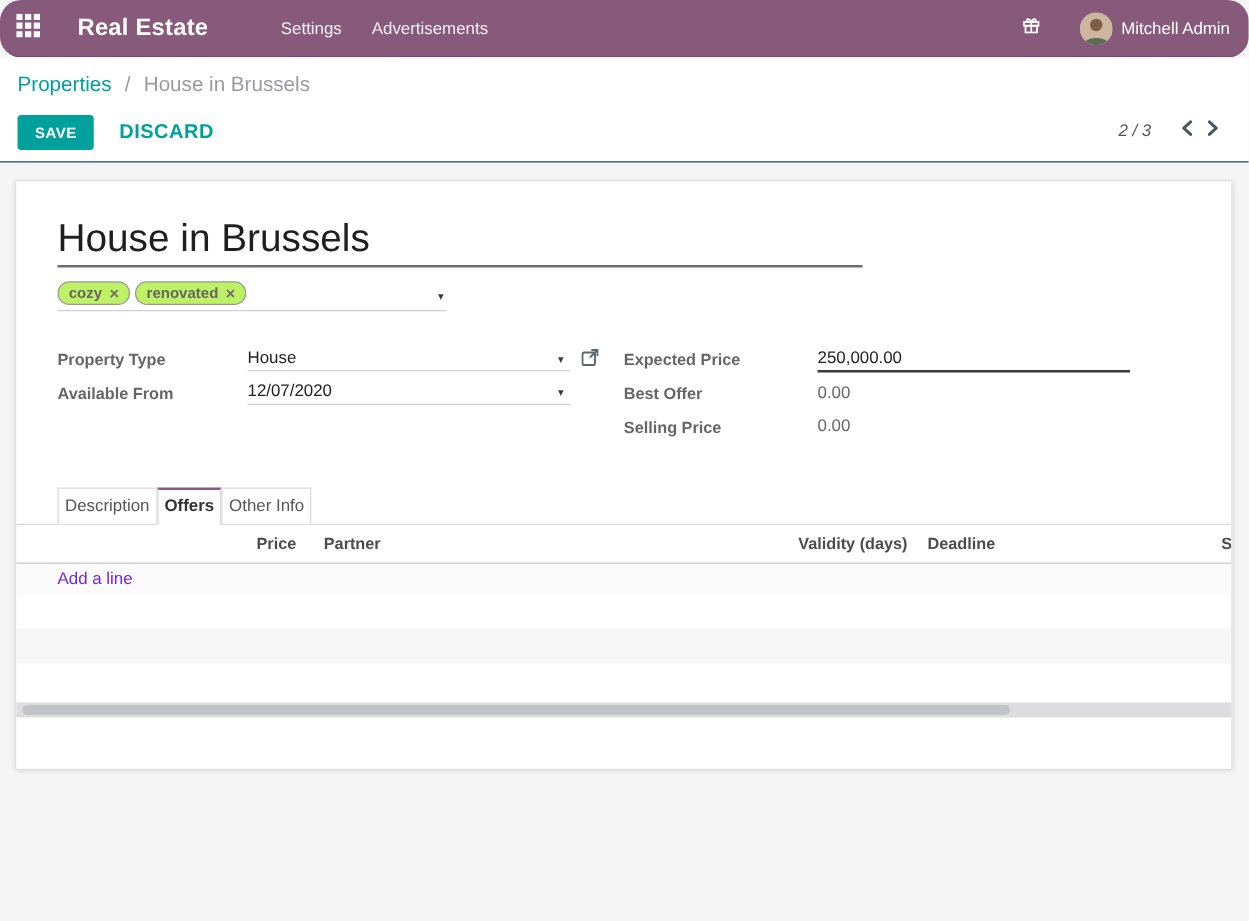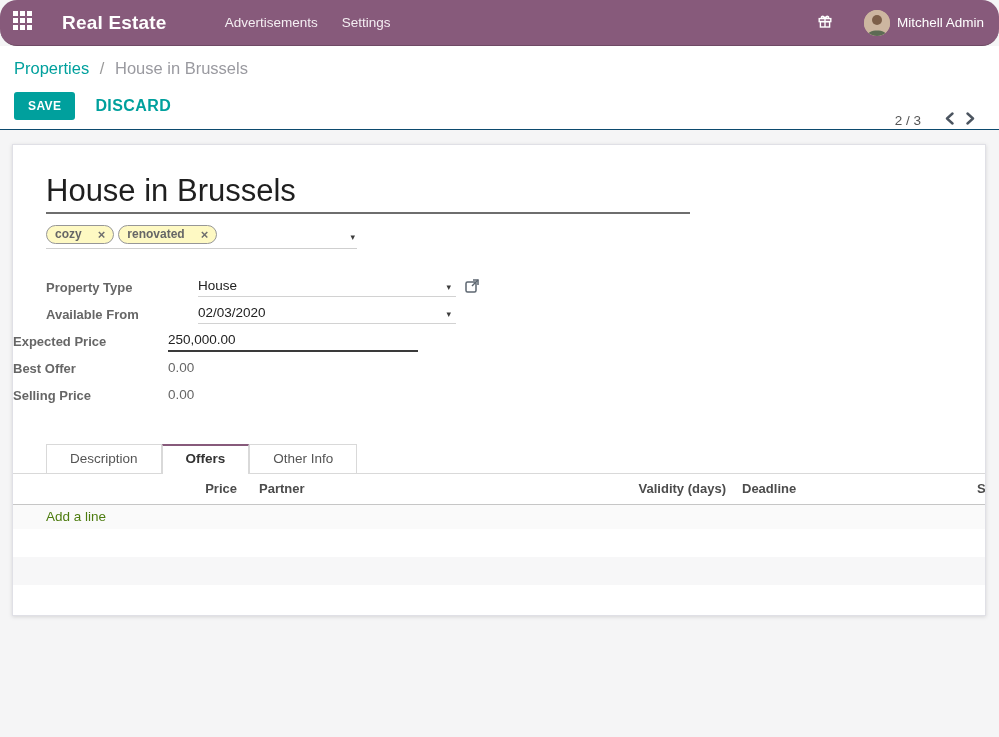--- a/index.html
+++ b/index.html
@@ -26,75 +26,75 @@
   .bc-link { color:#00A09D; cursor:pointer; }
   .bc-sep { color:#9a9a9a; padding:0 6px; }
   .bc-current { color:#9a9aa0; }
   .cp-buttons { margin-top:12px; display:flex; align-items:center; }
   .btn-save { background:#00A09D; color:#fff; border:none; font-size:12px; font-weight:bold;
     letter-spacing:.4px; padding:7px 14px; border-radius:3px; cursor:pointer;
     font-family:"Liberation Sans",sans-serif; }
   .btn-discard { background:none; border:none; color:#00A09D; font-size:16px; font-weight:bold;
     letter-spacing:.4px; padding:7px 12px; margin-left:8px; cursor:pointer;
     font-family:"Liberation Sans",sans-serif; }
-  .pager { position:absolute; right:18px; top:64px; display:flex; align-items:center; }
+  .pager { position:absolute; right:18px; top:48px; display:flex; align-items:center;font-style:italic; }
   .pager-value { font-size:13.5px; color:#555; margin-right:18px; }
   .pager-btn { background:none; border:none; cursor:pointer; padding:2px 6px; }
 
   
   .content { padding:14px 12px 0; }
   .sheet { background:#fff; border:1px solid #e0e0e6; box-shadow:0 1px 4px rgba(0,0,0,.13);
     width:974px; height:472px; padding-top:26px; overflow:hidden; }
 
   .o-title { margin-left:33px; width:644px; border-bottom:2px solid #6e6e6e; padding-bottom:1px; }
   .o-title h1 { font-size:31px; font-weight:normal; color:#1f1f1f; line-height:40px;
     font-family:"Liberation Sans",sans-serif; }
 
   .tags-row { margin-left:33px; margin-top:11px; width:311px; border-bottom:1px solid #cfcfcf;
     padding-bottom:4px; display:flex; align-items:center; position:relative; }
-  .pill { display:inline-flex; align-items:center; gap:16px; border:1px solid #979797; border-radius:10px;
-    padding:1px 8px 2px; font-size:12px; font-weight:bold; color:#666; margin-right:4px; background:#fef9c3; }
+  .pill { display:inline-flex; align-items:center; gap:6px; border:1px solid #979797; border-radius:10px;
+    padding:1px 8px 2px; font-size:12px; font-weight:bold; color:#666; margin-right:4px; background:#bef264; }
   .pill-x { color:#6e6e6e; font-weight:bold; font-size:13px; line-height:1; cursor:pointer; }
   .caret { font-size:9px; color:#3c3c3c; line-height:1; }
   .tags-caret { position:absolute; right:2px; bottom:6px; cursor:pointer; }
 
-  .fields { display:flex; margin-top:25px;flex-direction:column; }
+  .fields { display:flex; margin-top:25px; }
   .fcol { width:487px; }
   .fcol-left { padding-left:33px; }
   .frow { display:flex; align-items:center; height:27px; }
   .flabel { font-size:13px; font-weight:bold; color:#666; }
   .fcol-left .flabel { width:152px; }
   .fcol-right .flabel { width:155px; }
   .fvalue { position:relative; font-size:13.5px; color:#222; padding-bottom:3px; }
   .fcol-left .fvalue { width:258px; }
   .fcol-right .fvalue { width:250px; }
   .u-light { border-bottom:1px solid #d2d2d2; }
   .u-focus { border-bottom:2px solid #3a3a3a; }
   .readonly { color:#666; }
   .fld-caret { position:absolute; right:5px; top:5px; cursor:pointer; }
   .ext-link { position:absolute; left:calc(100% + 9px); top:1px; cursor:pointer; }
 
   
   .notebook { margin-top:35px; }
   .tabs { display:flex; padding-left:33px; border-bottom:1px solid #d9d9d9; }
   .tab { font-size:13.5px; color:#555; background:#fff; border:1px solid #d9d9d9; border-bottom:none;
-    padding:6px 23px 7px; margin-right:0; cursor:pointer; position:relative;text-align:center; }
+    padding:6px 5px 7px; margin-right:0; cursor:pointer; position:relative;text-align:center; }
   .tab.active { border-top:2px solid #875A7B; padding-top:5px; font-weight:bold; color:#333;
     margin-bottom:-1px; padding-bottom:8px; }
 
   .table-clip { width:100%; overflow:hidden; }
   table.offers { width:1200px; border-collapse:collapse; font-size:13px; table-layout:fixed; }
   .offers th { font-weight:bold; color:#4c4c4c; padding:7px 8px 8px; border-bottom:1px solid #c6c6c6;
     text-align:left; white-space:nowrap; }
   .col-price { width:232px; } .col-partner { width:356px; } .col-validity { width:133px; }
   .col-deadline { width:235px; } .col-status { width:244px; }
   .th-right { text-align:right !important; }
   .th-partner { padding-left:14px !important; }
   .add-line-row td { padding:4px 0 5px 33px; background:#fafafa; }
-  .add-line { color:#4d7c0f; font-size:13.5px; cursor:pointer; text-decoration:none; }
+  .add-line { color:#6d28d9; font-size:13.5px; cursor:pointer; text-decoration:none; }
   .filler td { height:28px; }
   .stripe-a td { background:#fff; }
   .stripe-b td { background:#f7f7f8; }
 
   .hscrollbar { height:12px; background:#dddddf; position:relative; margin-top:3px; cursor:pointer; }
   .hthumb { position:absolute; left:5px; top:2px; width:790px; height:8px; background:#c2c3c7; border-radius:5px; cursor:grab; }
 </style>
 </head>
 <body>
 
@@ -111,22 +111,22 @@
             <rect x="14" y="7" width="5" height="5"></rect>
           <rect x="0" y="14" width="5" height="5"></rect>
             <rect x="7" y="14" width="5" height="5"></rect>
             <rect x="14" y="14" width="5" height="5"></rect>
         </g>
       </svg>
     </span>
   </div>
   <div class="brand">Real Estate</div>
   <nav class="nav-menus">
+    <div class="nav-menu-item">Settings</div>
     <div class="nav-menu-item">Advertisements</div>
-    <div class="nav-menu-item">Settings</div>
   </nav>
   <div class="nav-right">
     <div class="gift-btn">
       <span>
         <svg width="14" height="14" viewBox="0 0 14 14" fill="none" stroke="#ffffff" stroke-width="1.4">
           <rect x="1.2" y="4.6" width="11.6" height="3"></rect>
           <rect x="2.4" y="7.6" width="9.2" height="5.4"></rect>
           <line x1="7" y1="4.6" x2="7" y2="13"></line>
           <path d="M7 4.2 C5.2 1.2 2.6 2.2 3.6 4.2 Z"></path>
           <path d="M7 4.2 C8.8 1.2 11.4 2.2 10.4 4.2 Z"></path>
@@ -206,21 +206,21 @@
                 <rect x="1" y="3" width="10" height="10" rx="1.5"></rect>
                 <polyline points="8,1 13,1 13,6"></polyline>
                 <line x1="13" y1="1" x2="7" y2="7"></line>
               </svg>
             </span>
           </span>
         </div>
         <div class="frow">
           <span class="flabel">Available From</span>
           <span class="fvalue u-light">
-            <span>02/03/2020</span>
+            <span>12/07/2020</span>
             <span class="caret fld-caret">▾</span>
           </span>
         </div>
       </div>
 
       <div class="fcol fcol-right">
         <div class="frow">
           <span class="flabel">Expected Price</span>
           <span class="fvalue u-focus">
             <span>250,000.00</span>

